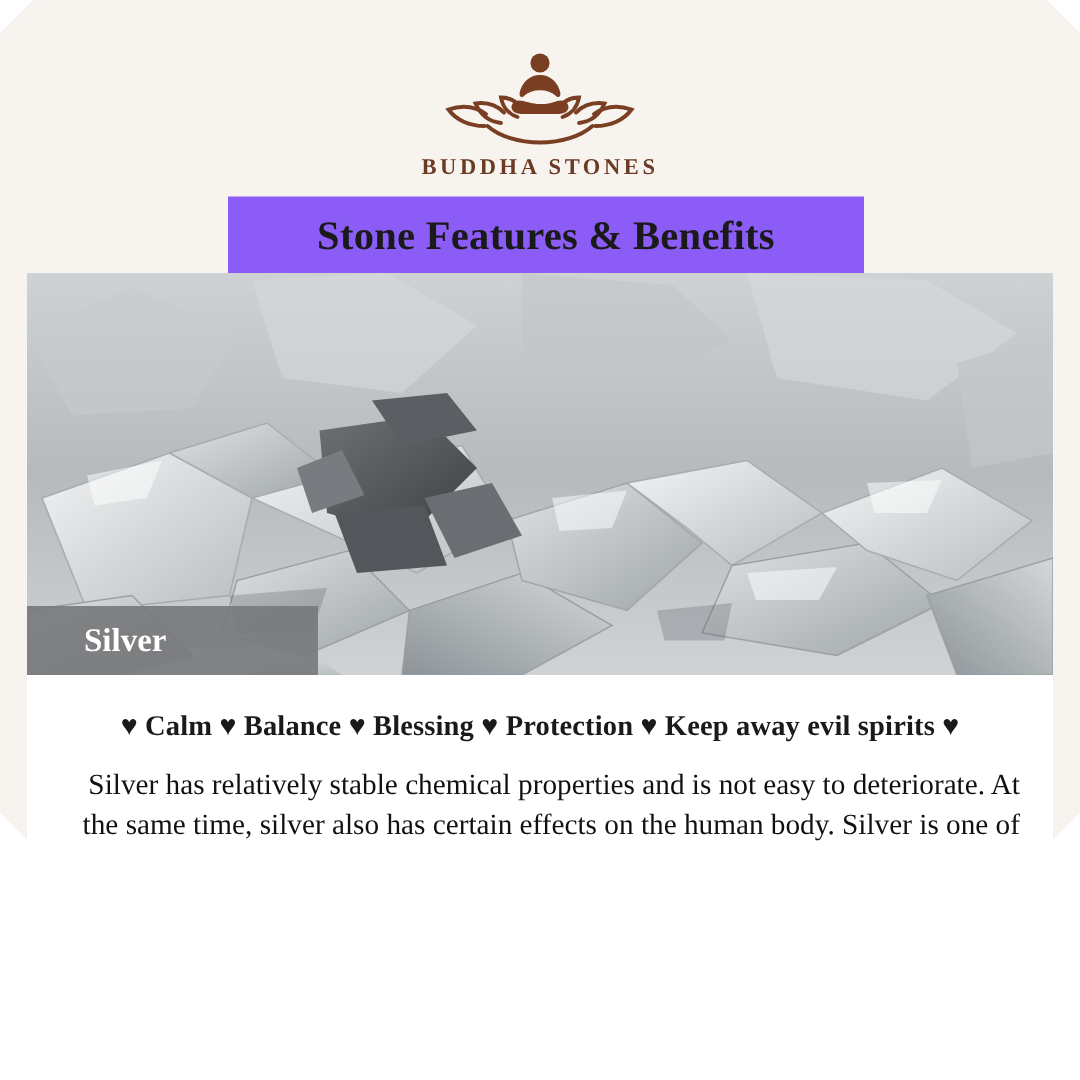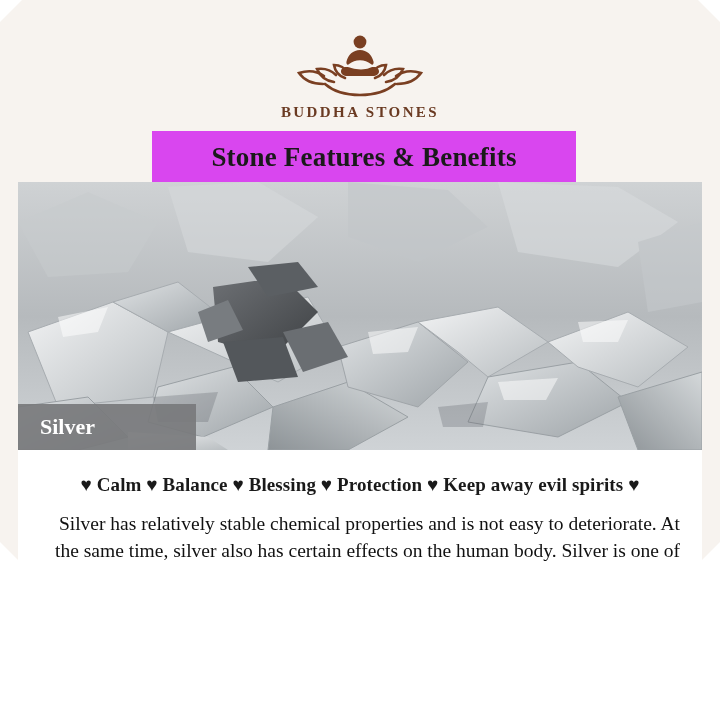--- a/index.html
+++ b/index.html
@@ -71,21 +71,21 @@
     color: #6a3a22;
     font-weight: bold;
   }
 
   .title-bar {
     position: absolute;
     top: 131px;
     left: 152px;
     width: 424px;
     height: 52px;
-    background: #d946ef;
+    background: #8b5cf6;
     display: flex;
     align-items: center;
     justify-content: center;
   }
   .title-bar .title-text {
     font-family: "Liberation Serif", serif;
     font-size: 27px;
     font-weight: bold;
     color: #1a1a1a;
     letter-spacing: 0.2px;
@@ -104,20 +104,21 @@
 
   .stone-label {
     position: absolute;
     left: 18px;
     top: 404px;
     width: 178px;
     height: 46px;
     background: rgba(120,122,124,0.92);
     display: flex;
     align-items: center;
+    padding-left: 16px;
   }
   .stone-label .label-text {
     margin-left: 22px;
     color: #ffffff;
     font-family: "Liberation Serif", serif;
     font-weight: bold;
     font-size: 22px;
   }
 
   .body-panel {

